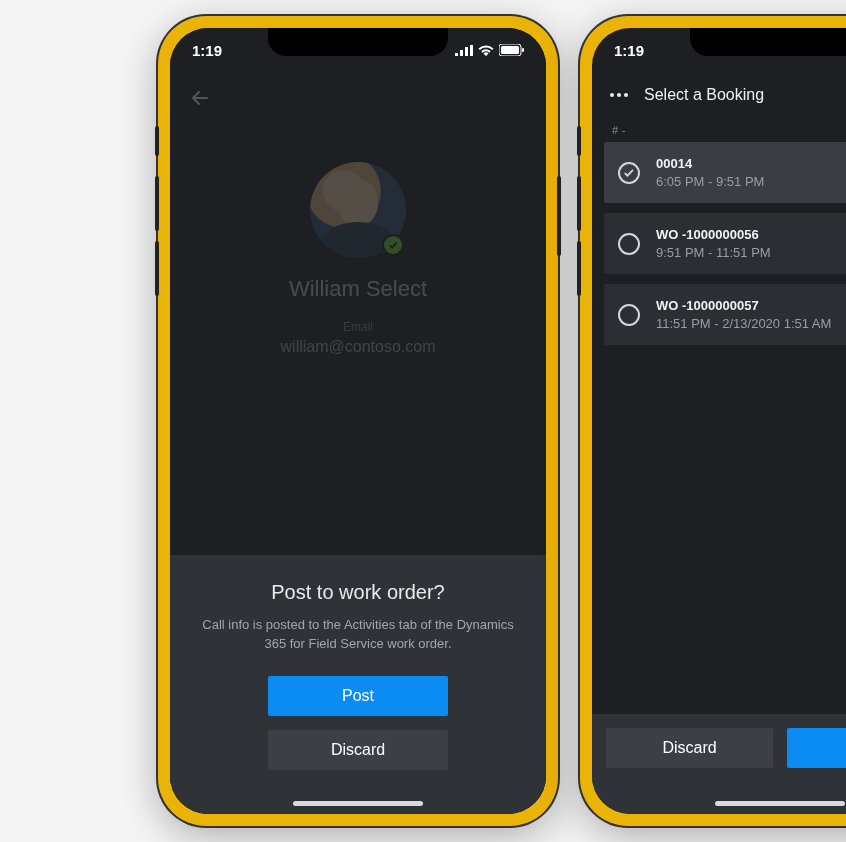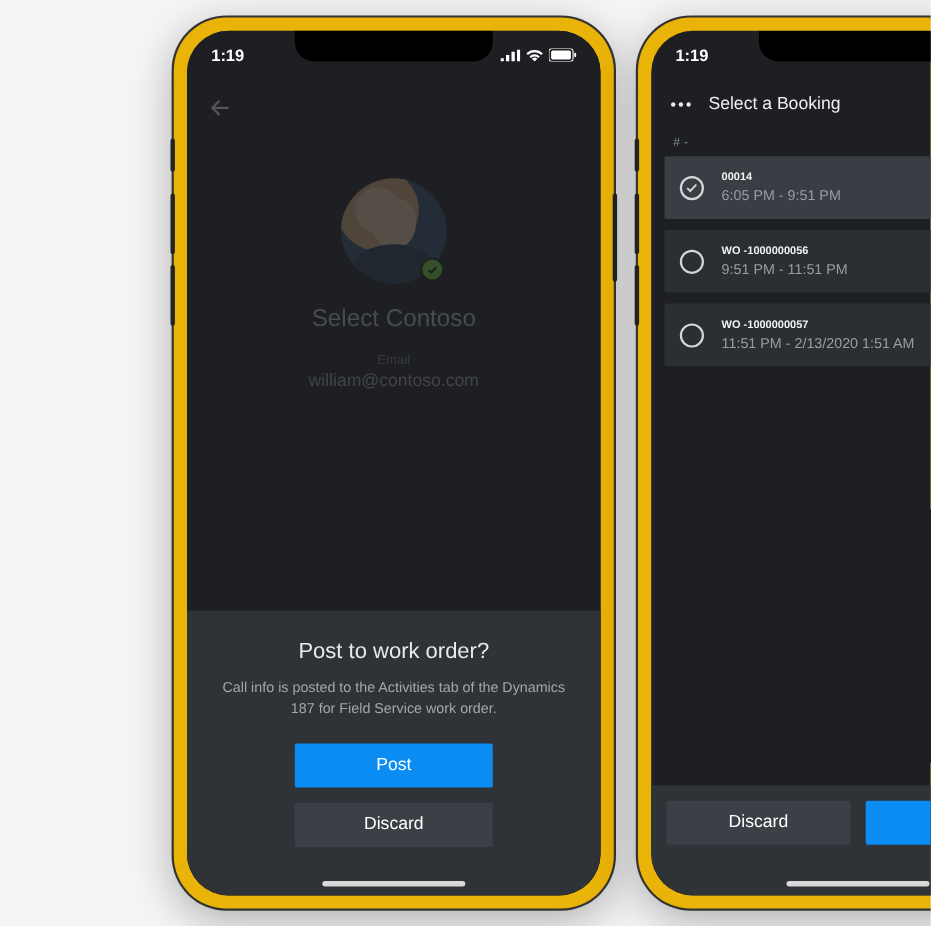--- a/index.html
+++ b/index.html
@@ -225,21 +225,21 @@
     .radio {
       width: 22px; height: 22px;
       border: 2px solid #d5d6d8;
       border-radius: 50%;
       flex-shrink: 0;
       display: flex;
       align-items: center;
       justify-content: center;
     }
     .item-text { min-width: 0; }
-    .item-title { color: #f1f2f3; font-size: 10px; font-weight: 600; }
+    .item-title { color: #f1f2f3; font-size: 13px; font-weight: 600; }
     .item-sub { color: #9a9da1; font-size: 13px; margin-top: 3px; white-space: nowrap; }
     .footer {
       position: absolute;
       bottom: 0; left: 0; right: 0;
       background: #2f3237;
       padding: 14px 14px 46px;
       display: flex;
       gap: 14px;
     }
     .footer .btn { width: auto; flex: 1; margin: 0; }
@@ -280,29 +280,29 @@
       </div>
       <div class="profile">
         <div class="avatar-wrap">
           <div class="avatar"></div>
           <div class="presence">
             <svg width="11" height="11" viewBox="0 0 12 12">
                 <path fill="none" stroke="#1d1f22" stroke-width="2" stroke-linecap="round" d="M2.5 6.5l2 2 4.5-5"></path>
               </svg>
           </div>
         </div>
-        <div class="profile-name">Select Contoso</div>
+        <div class="profile-name">William Select</div>
         <div class="profile-label">Email</div>
         <div class="profile-email">william@contoso.com</div>
       </div>
     </div>
 
     <div class="sheet">
       <div class="sheet-title">Post to work order?</div>
-      <div class="sheet-desc">Call info is posted to the Activities tab of the Dynamics 187 for Field Service work order.</div>
+      <div class="sheet-desc">Call info is posted to the Activities tab of the Dynamics 365 for Field Service work order.</div>
       <button class="btn primary">Post</button>
       <button class="btn secondary">Discard</button>
     </div>
 
     <div class="home-indicator"></div>
   </div>
 </div>
 
 <div class="phone right">
   <div class="side-btn l1"></div>

